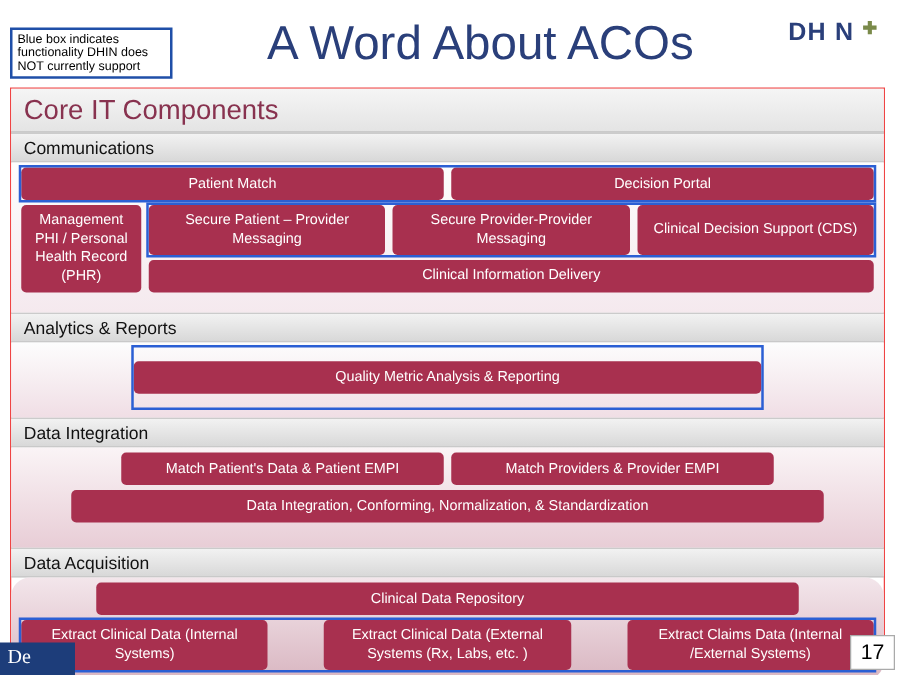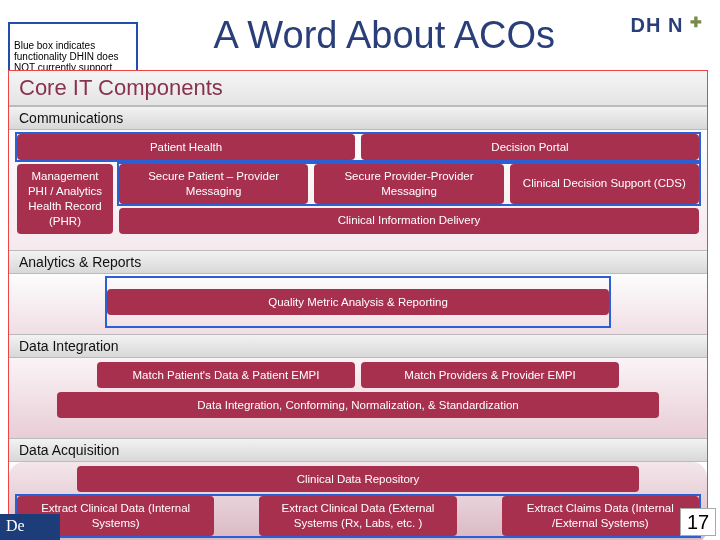--- a/index.html
+++ b/index.html
@@ -11,21 +11,21 @@
     overflow: hidden;
   }
   .header {
     display: flex;
     align-items: flex-start;
     padding: 4px 16px 0 8px;
     height: 70px;
   }
   .note-box {
     border: 2px solid #1f4fa8;
-    padding: 16px 4px;
+    padding: 2px 4px;
     font-size: 10px;
     line-height: 1.1;
     width: 130px;
     color: #000;
     margin-top: 18px;
   }
   .title {
     flex: 1;
     text-align: center;
     font-size: 38px;
@@ -118,21 +118,21 @@
     font-family: 'Times New Roman', serif;
     font-size: 16px;
     padding: 3px 6px;
   }
   .page-num {
     position: absolute;
     right: 4px; bottom: 4px;
     width: 36px; height: 28px;
     background: #fff;
     border: 1px solid #aaa;
-    font-size: 20px;
+    font-size: 17px;
     text-align: center;
     line-height: 26px;
     color: #000;
   }
 </style>
 </head>
 <body>
 
 <div class="header">
   <div class="note-box">Blue box indicates functionality DHIN does NOT currently support</div>
@@ -142,26 +142,26 @@
     <span class="logo-caduceus"></span>
   </div>
 </div>
 
 <div class="diagram">
   <div class="core-header">Core IT Components</div>
 
   <div class="section-label">Communications</div>
   <div class="section-body comm-body">
     <div class="row" style="position:relative;">
-      <div class="chip">Patient Health</div>
+      <div class="chip">Patient Match</div>
       <div class="chip">Decision Portal</div>
       <div class="blue-outline" style="left:-2px;right:-2px;top:-2px;bottom:-2px;"></div>
     </div>
     <div class="row">
-      <div class="chip tall" style="flex:0 0 96px;">Management PHI / Analytics Health Record (PHR)</div>
+      <div class="chip tall" style="flex:0 0 96px;">Management PHI / Personal Health Record (PHR)</div>
       <div style="flex:1;display:flex;flex-direction:column;gap:4px;">
         <div class="row" style="position:relative;margin-bottom:0;border-radius:12px;">
           <div class="chip">Secure Patient – Provider Messaging</div>
           <div class="chip">Secure Provider-Provider Messaging</div>
           <div class="chip">Clinical Decision Support (CDS)</div>
           <div class="blue-outline" style="left:-2px;right:-2px;top:-2px;bottom:-2px;"></div>
         </div>
         <div class="chip">Clinical Information Delivery</div>
       </div>
     </div>

